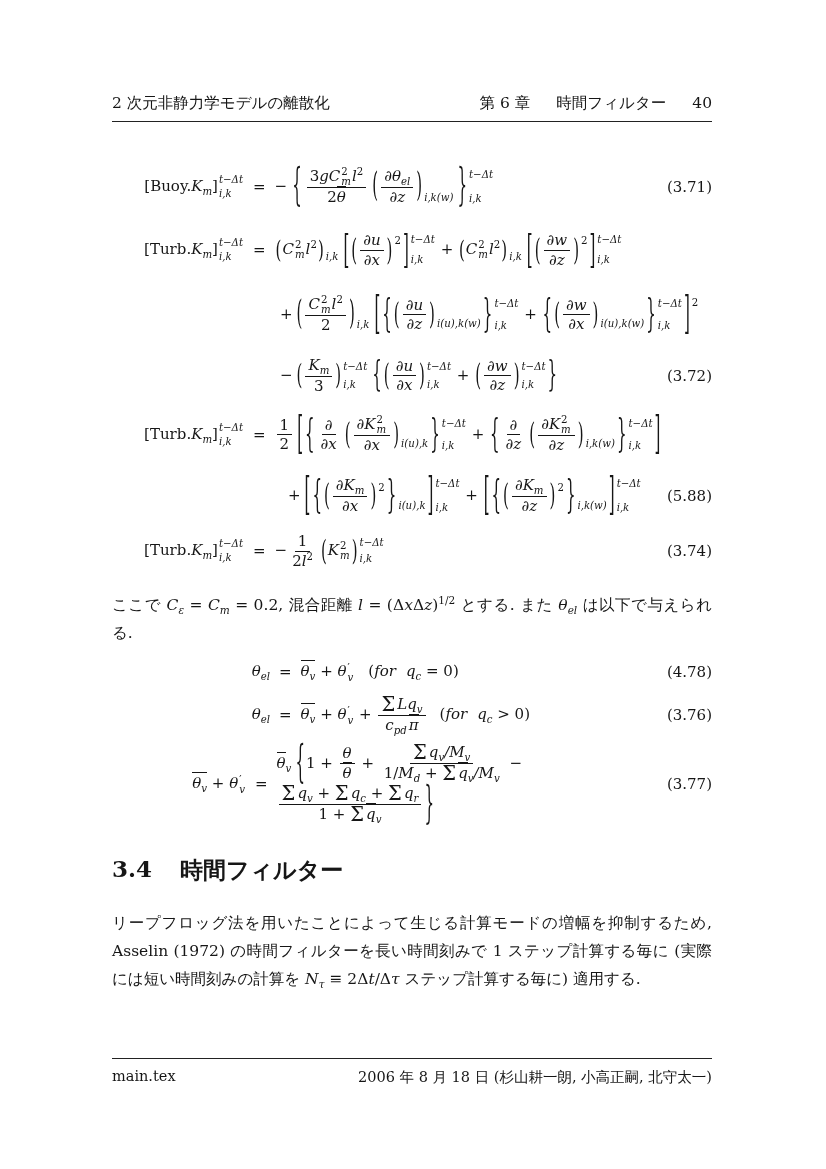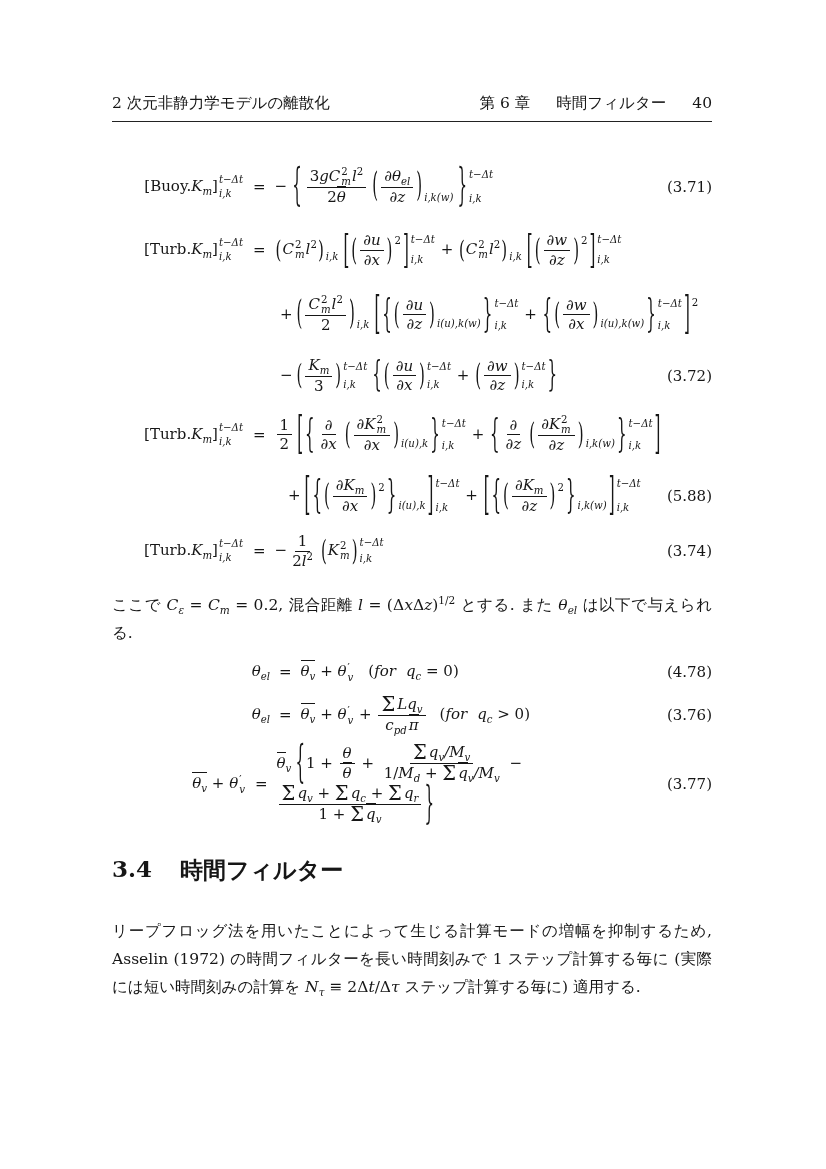--- a/index.html
+++ b/index.html
@@ -28,21 +28,21 @@
   .mstack{display:inline-flex;flex-direction:column;justify-content:space-between;
           vertical-align:middle;font-size:.68em;line-height:1;height:2.4em;margin:0 1px;text-align:left;}
   .stup,.stdn{display:block;min-height:1em;}
   .mover{border-top:1px solid currentColor;padding-top:1px;line-height:1.15;}
   .mdelim{display:inline-block;vertical-align:middle;transform-origin:50% 50%;line-height:1;margin:0 1px;}
   .mbig{font-size:1.3em;vertical-align:-.12em;line-height:1;}
   .section-heading{display:flex;gap:28px;margin-top:30px;font-size:23px;font-weight:bold;
         font-family:"DejaVu Serif","Liberation Serif",serif;}
   .doc-footer{position:absolute;left:112px;right:114px;top:1058px;border-top:1.5px solid #222;
         padding-top:9px;display:flex;justify-content:space-between;font-size:14.5px;} .mt16{margin-top:16px;} .mt8{margin-top:8px;}
-  .mt6{margin-top:6px;} .mt4{margin-top:4px;} .mt24{margin-top:32px;} .mt0{margin-top:0;}
+  .mt6{margin-top:6px;} .mt4{margin-top:4px;} .mt24{margin-top:24px;} .mt0{margin-top:0;}
 </style>
 </head>
 <body>
 
 <div class="page">
   <div class="content">
 
     <div class="doc-header">
       <span>2 次元非静力学モデルの離散化</span>
       <span class="hdr-right">
@@ -320,13 +320,17 @@
 
     <div class="section-heading">
       <span>3.4</span>
       <span>時間フィルター</span>
     </div>
 
     <div class="para mt24"><span class="mrow"><span class="mt">リープフロッグ法を用いたことによって生じる計算モードの増幅を抑制するため, Asselin (1972) の時間フィルターを長い時間刻みで 1 ステップ計算する毎に (実際には短い時間刻みの計算を </span><span class="mi">N</span><span class="msub"><span class="mi">τ</span></span><span class="mt"> ≡ 2Δ</span><span class="mi">t</span><span class="mt">/Δ</span><span class="mi">τ</span><span class="mt"> ステップ計算する毎に) 適用する.</span></span></div>
 
   </div>
 
+  <div class="doc-footer">
+    <span>main.tex</span>
+    <span>2006 年 8 月 18 日 (杉山耕一朗, 小高正嗣, 北守太一)</span>
+  </div>
 </div>
 
 </body></html>

